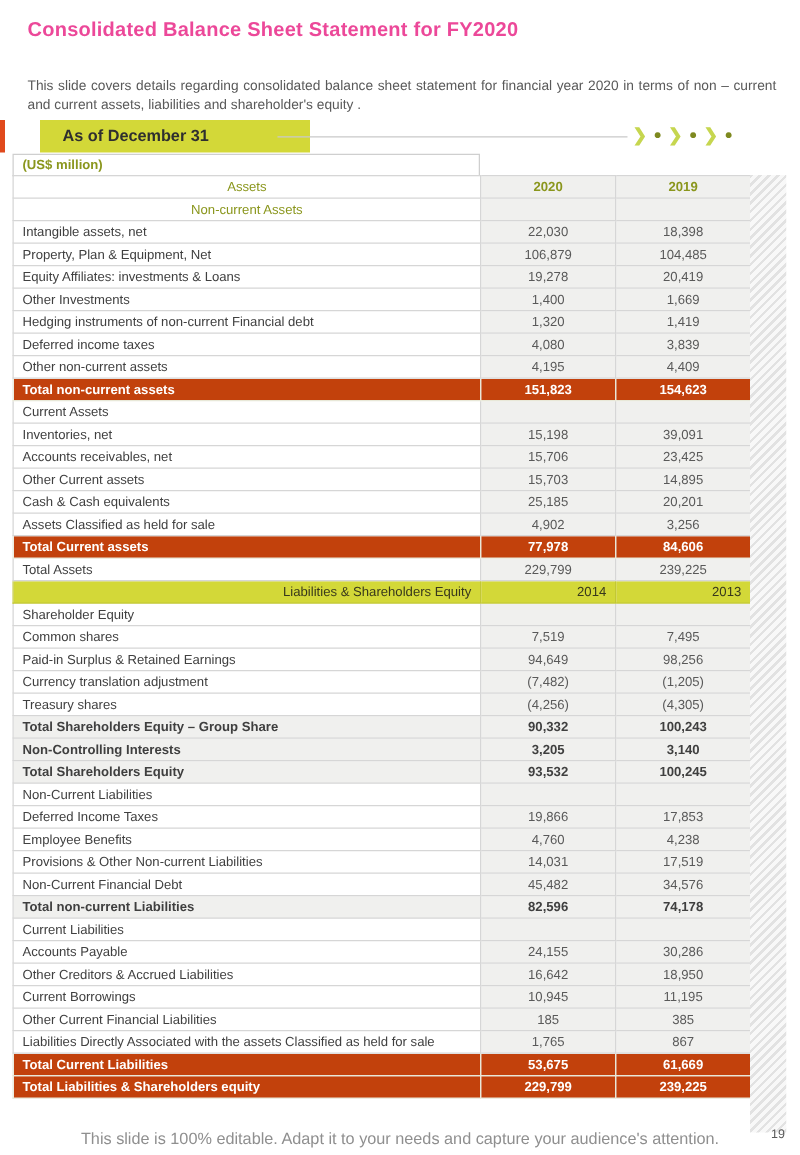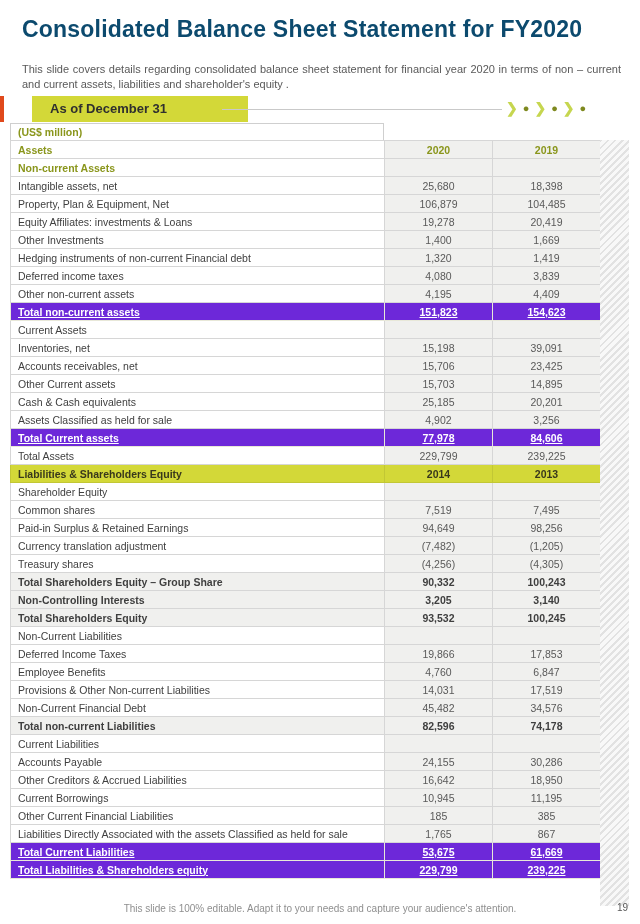--- a/index.html
+++ b/index.html
@@ -7,21 +7,21 @@
   body {
     position: relative;
     background: #ffffff;
     font-family: "Liberation Sans", sans-serif;
     overflow: hidden;
   }
 
   
   .title {
     position: absolute; left: 22px; top: 16px; width: 600px;
-    font-size: 23px; font-weight: bold; color: #0c4a6e; letter-spacing: 0.2px;
+    font-size: 16px; font-weight: bold; color: #ec4899; letter-spacing: 0.2px;
   }
   .subtitle {
     position: absolute; left: 22px; top: 62px; width: 599px;
     font-size: 11px; line-height: 15px; color: #595959; text-align: justify;
   }
 
   
   .accent-strip {
     position: absolute; left: 0; top: 96px; width: 4px; height: 26px;
     background: #e0491c;
@@ -59,38 +59,38 @@
   table.sheet td {
     border: 1px solid #d6d6d6;
     height: 18px; line-height: 16px;
     padding: 0 7px;
     overflow: hidden; white-space: nowrap;
   }
   td.c-label { width: 374px; text-align: left; color: #404040; background: #ffffff; }
   td.c-v1, td.c-v2 { width: 108px; text-align: center; color: #595959; background: #f0f0ee; }
 
   tr.r-col-header td.c-label,
-  tr.r-olive-label td.c-label { color: #8a961c; font-weight: bold; }
+  tr.r-olive-label td.c-label { color: #8a961c; font-weight: normal; text-align: center; }
   tr.r-col-header td.c-v1, tr.r-col-header td.c-v2 { color: #8a961c; font-weight: bold; }
 
   tr.r-subtotal td { background: #f0f0ee; color: #3f3f3f; font-weight: bold; }
-  tr.r-total td { background: #6d28d9; color: #ffffff; font-weight: bold; border-color: #e8e8d8; text-decoration: underline; }
-  tr.r-highlight td { background: #d3d838; color: #38381c; font-weight: bold; border-color: #c2c734; }
+  tr.r-total td { background: #c2410c; color: #ffffff; font-weight: bold; border-color: #e8e8d8; }
+  tr.r-highlight td { background: #d3d838; color: #38381c; font-weight: normal; border-color: #c2c734; text-align: right; }
 
   
   .hatch-band {
     position: absolute; left: 600px; top: 140px; width: 29px; height: 766px;
     background: repeating-linear-gradient(135deg,
       #e2e2e2 0px, #e2e2e2 2px, #f8f8f8 2px, #f8f8f8 5px);
   }
 
   
   .footer-note {
     position: absolute; left: 0; top: 903px; width: 640px;
-    text-align: center; font-size: 10px; color: #8f8f8f;
+    text-align: center; font-size: 13px; color: #8f8f8f;
   }
   .page-number {
     position: absolute; right: 12px; top: 902px;
     font-size: 10px; color: #595959;
   }
 </style>
 </head>
 <body>
 
 <div class="title">Consolidated Balance Sheet Statement for FY2020</div>
@@ -123,21 +123,21 @@
         <td class="c-v1">2020</td>
         <td class="c-v2">2019</td>
       </tr>
       <tr class="r-olive-label">
         <td class="c-label">Non-current Assets</td>
         <td class="c-v1"></td>
         <td class="c-v2"></td>
       </tr>
       <tr class="r-data">
         <td class="c-label">Intangible assets, net</td>
-        <td class="c-v1">25,680</td>
+        <td class="c-v1">22,030</td>
         <td class="c-v2">18,398</td>
       </tr>
       <tr class="r-data">
         <td class="c-label">Property, Plan &amp; Equipment,  Net</td>
         <td class="c-v1">106,879</td>
         <td class="c-v2">104,485</td>
       </tr>
       <tr class="r-data">
         <td class="c-label">Equity Affiliates: investments &amp; Loans</td>
         <td class="c-v1">19,278</td>
@@ -259,21 +259,21 @@
         <td class="c-v2"></td>
       </tr>
       <tr class="r-data">
         <td class="c-label">Deferred Income Taxes</td>
         <td class="c-v1">19,866</td>
         <td class="c-v2">17,853</td>
       </tr>
       <tr class="r-data">
         <td class="c-label">Employee  Benefits</td>
         <td class="c-v1">4,760</td>
-        <td class="c-v2">6,847</td>
+        <td class="c-v2">4,238</td>
       </tr>
       <tr class="r-data">
         <td class="c-label">Provisions &amp; Other Non-current Liabilities</td>
         <td class="c-v1">14,031</td>
         <td class="c-v2">17,519</td>
       </tr>
       <tr class="r-data">
         <td class="c-label">Non-Current Financial Debt</td>
         <td class="c-v1">45,482</td>
         <td class="c-v2">34,576</td>

